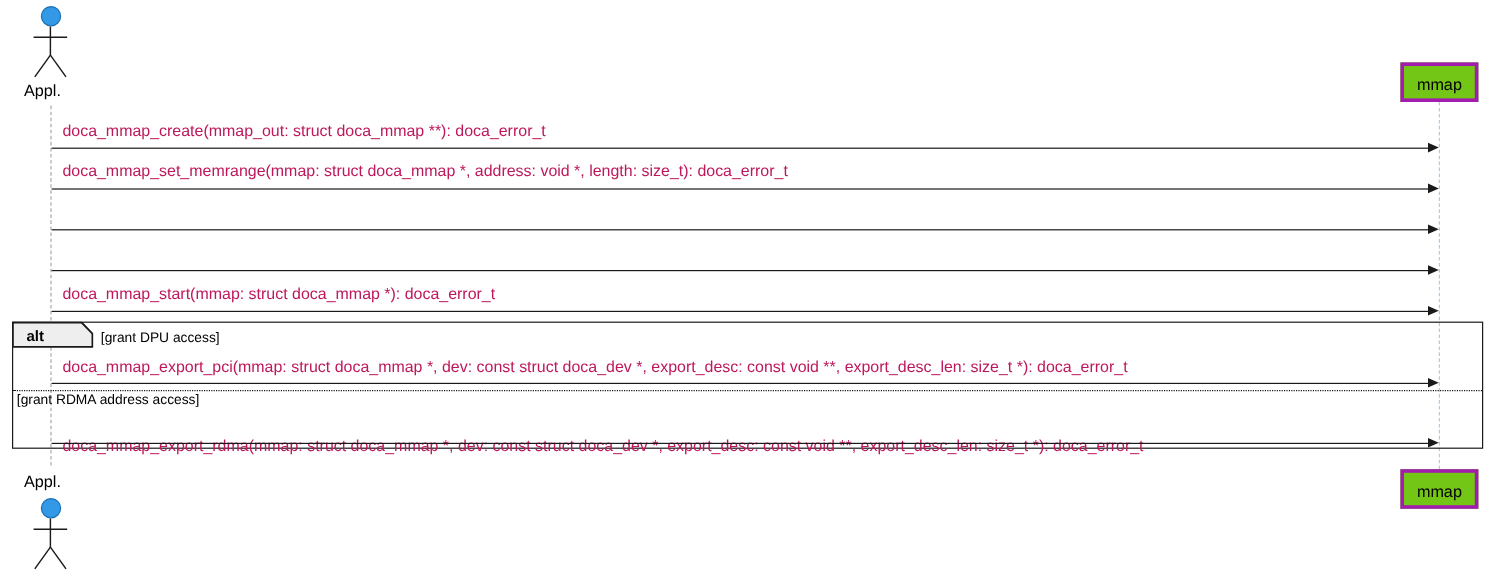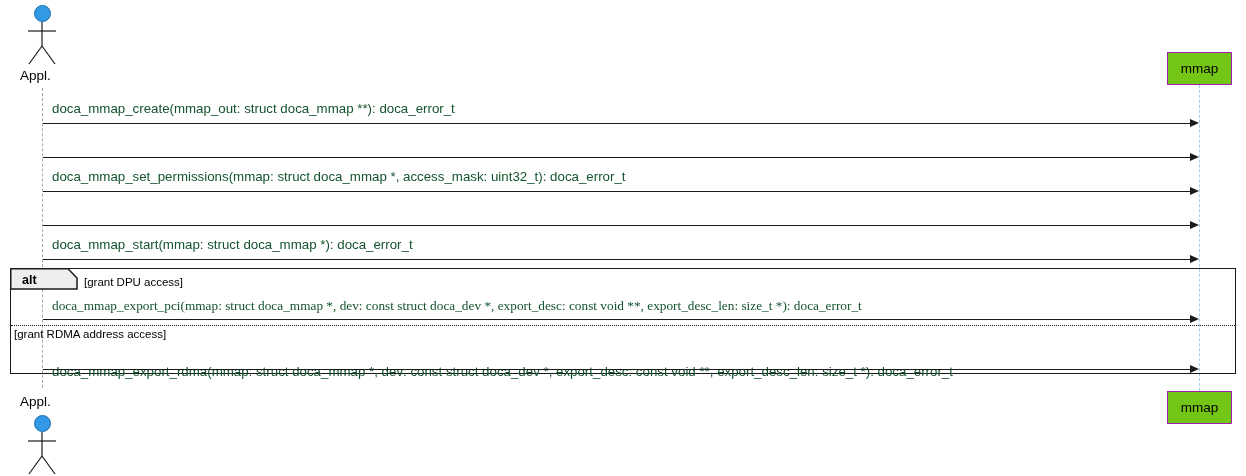--- a/index.html
+++ b/index.html
@@ -28,21 +28,21 @@
   }
   .actor-label {
     font-size: 13.5px;
     color: #000000;
     white-space: nowrap;
   }
 
   
   .participant {
     background: #74c616;
-    border: 1px solid #a21caf;
+    border: 3px solid #a21caf;
     color: #000000;
     font-size: 13.5px;
     text-align: center;
     padding: 5px 10px;
     box-sizing: border-box;
     white-space: nowrap;
   }
 
   
   .lifeline {
@@ -60,21 +60,21 @@
     border-top: 1px solid #1a1a1a;
   }
   .msg-arrow {
     width: 0; height: 0;
     border-top: 4px solid transparent;
     border-bottom: 4px solid transparent;
     border-left: 9px solid #1a1a1a;
   }
   .msg-label {
     font-size: 13.3px;
-    color: #14532d;
+    color: #be185d;
     white-space: nowrap;
   }
 
   
   .frame {
     border: 1.5px solid #1a1a1a;
     box-sizing: border-box;
     background: transparent;
   }
   .frame-op {
@@ -112,44 +112,44 @@
     </svg>
     <div class="abs actor-label" style="left:20px; top:68px;">Appl.</div>
   </div>
 
   <div class="abs participant" style="left:1167px; top:52px; width:65px; height:33px; line-height:22px;">mmap</div>
 
   <div class="abs msg-label" style="left:52px; top:101px;">doca_mmap_create(mmap_out: struct doca_mmap **): doca_error_t</div>
   <div class="abs msg-line" style="left:43px; top:123px; width:1148px;"></div>
   <div class="abs msg-arrow" style="left:1190px; top:119px;"></div>
 
+  <div class="abs msg-label" style="left:52px; top:135px;">doca_mmap_set_memrange(mmap: struct doca_mmap *, address: void *, length: size_t): doca_error_t</div>
   <div class="abs msg-line" style="left:43px; top:157px; width:1148px;"></div>
   <div class="abs msg-arrow" style="left:1190px; top:153px;"></div>
 
-  <div class="abs msg-label" style="left:52px; top:169px;">doca_mmap_set_permissions(mmap: struct doca_mmap *, access_mask: uint32_t): doca_error_t</div>
   <div class="abs msg-line" style="left:43px; top:191px; width:1148px;"></div>
   <div class="abs msg-arrow" style="left:1190px; top:187px;"></div>
 
   <div class="abs msg-line" style="left:43px; top:225px; width:1148px;"></div>
   <div class="abs msg-arrow" style="left:1190px; top:221px;"></div>
 
   <div class="abs msg-label" style="left:52px; top:237px;">doca_mmap_start(mmap: struct doca_mmap *): doca_error_t</div>
   <div class="abs msg-line" style="left:43px; top:259px; width:1148px;"></div>
   <div class="abs msg-arrow" style="left:1190px; top:255px;"></div>
 
   <div class="abs frame" style="left:10px; top:268px; width:1226px; height:106px;"></div>
 
   <svg class="abs" width="68" height="22" style="left:10px; top:268px;" viewBox="0 0 68 22">
     <path d="M0.75,0.75 L58,0.75 L67,10 L67,21 L0.75,21 Z" fill="#eeeeee" stroke="#1a1a1a" stroke-width="1.5"></path>
   </svg>
   <div class="abs frame-op" style="left:22px; top:273px;">alt</div>
 
   <div class="abs frame-guard" style="left:84px; top:276px;">[grant DPU access]</div>
 
-  <div class="abs msg-label" style="left:52px; top:298px;font-family:Liberation Serif, serif;">doca_mmap_export_pci(mmap: struct doca_mmap *, dev: const struct doca_dev *, export_desc: const void **, export_desc_len: size_t *): doca_error_t</div>
+  <div class="abs msg-label" style="left:52px; top:298px;">doca_mmap_export_pci(mmap: struct doca_mmap *, dev: const struct doca_dev *, export_desc: const void **, export_desc_len: size_t *): doca_error_t</div>
   <div class="abs msg-line" style="left:43px; top:319px; width:1148px;"></div>
   <div class="abs msg-arrow" style="left:1190px; top:315px;"></div>
 
   <div class="abs divider" style="left:11px; top:325px; width:1224px;"></div>
 
   <div class="abs frame-guard" style="left:14px; top:328px;">[grant RDMA address access]</div>
 
   <div class="abs msg-label" style="left:52px; top:364px;">doca_mmap_export_rdma(mmap: struct doca_mmap *, dev: const struct doca_dev *, export_desc: const void **, export_desc_len: size_t *): doca_error_t</div>
   <div class="abs msg-line" style="left:43px; top:369px; width:1148px;"></div>
   <div class="abs msg-arrow" style="left:1190px; top:365px;"></div>

